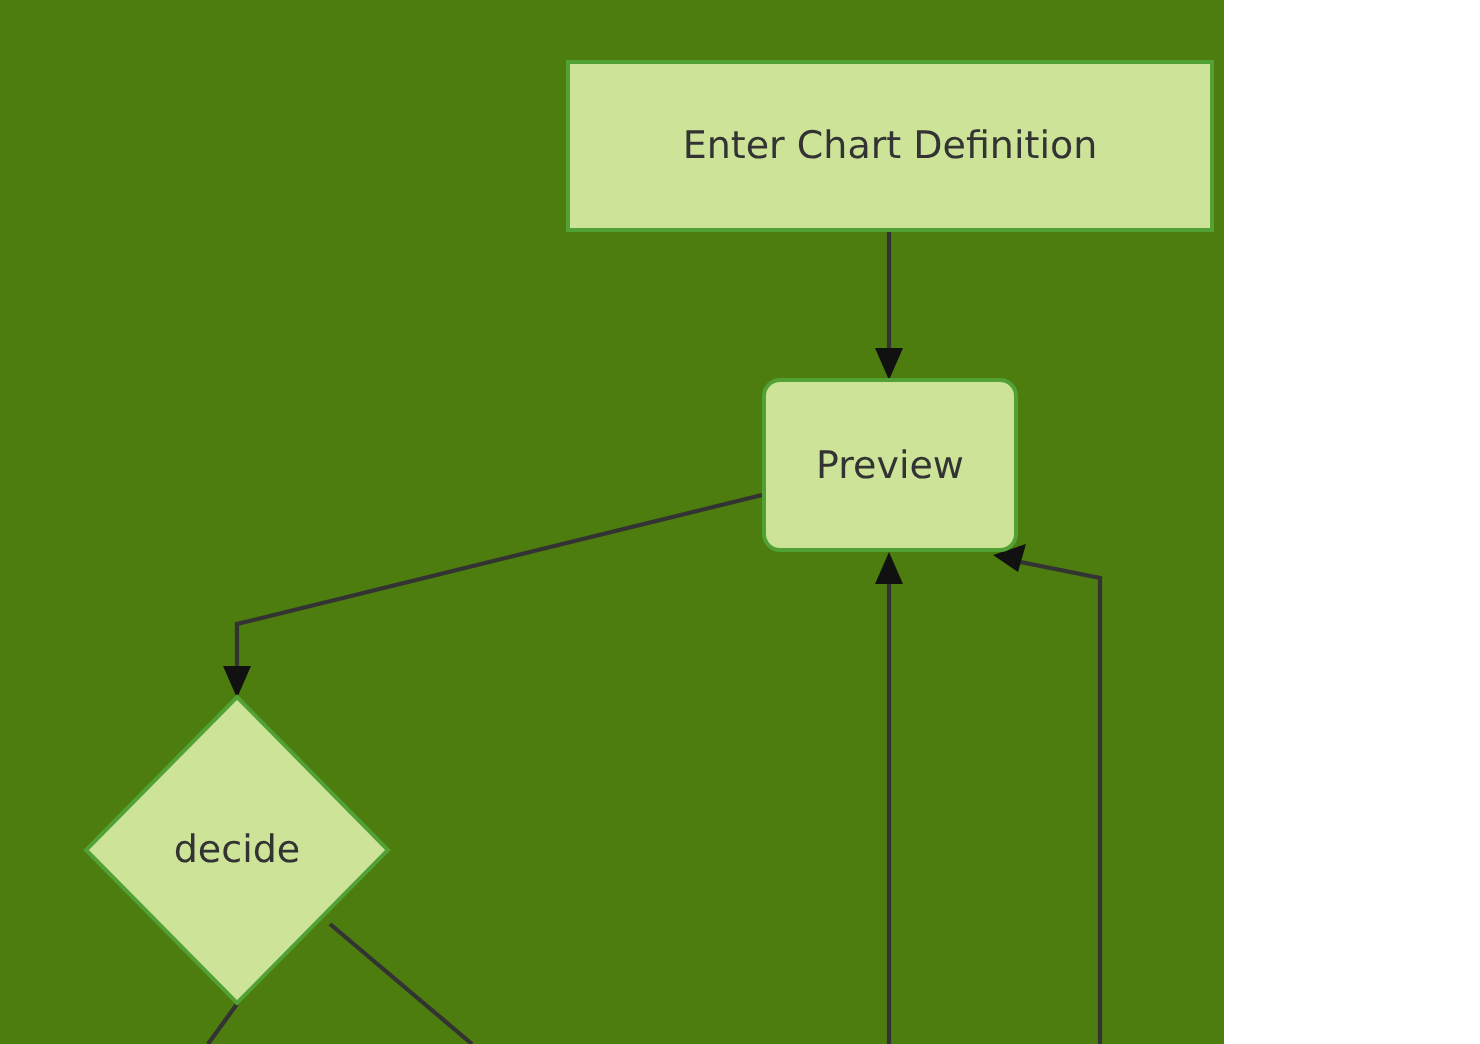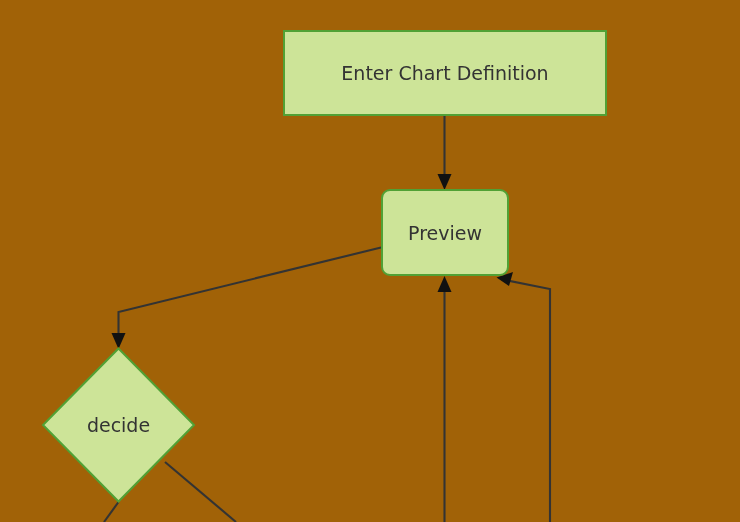--- a/index.html
+++ b/index.html
@@ -8,23 +8,23 @@
     background: #ffffff;
   }
   body {
     width: 740px;
     height: 522px;
     overflow: hidden;
     font-family: "DejaVu Sans", sans-serif;
   }
   #flowchart-root {
     position: relative;
-    width: 740px;
+    width: 612px;
     height: 522px;
-    background: #a16207;
+    background: #4d7c0f;
   }
   #flowchart-svg {
     position: absolute;
     top: 0;
     left: 0;
     width: 740px;
     height: 522px;
     display: block;
   }
   .node-shape {

